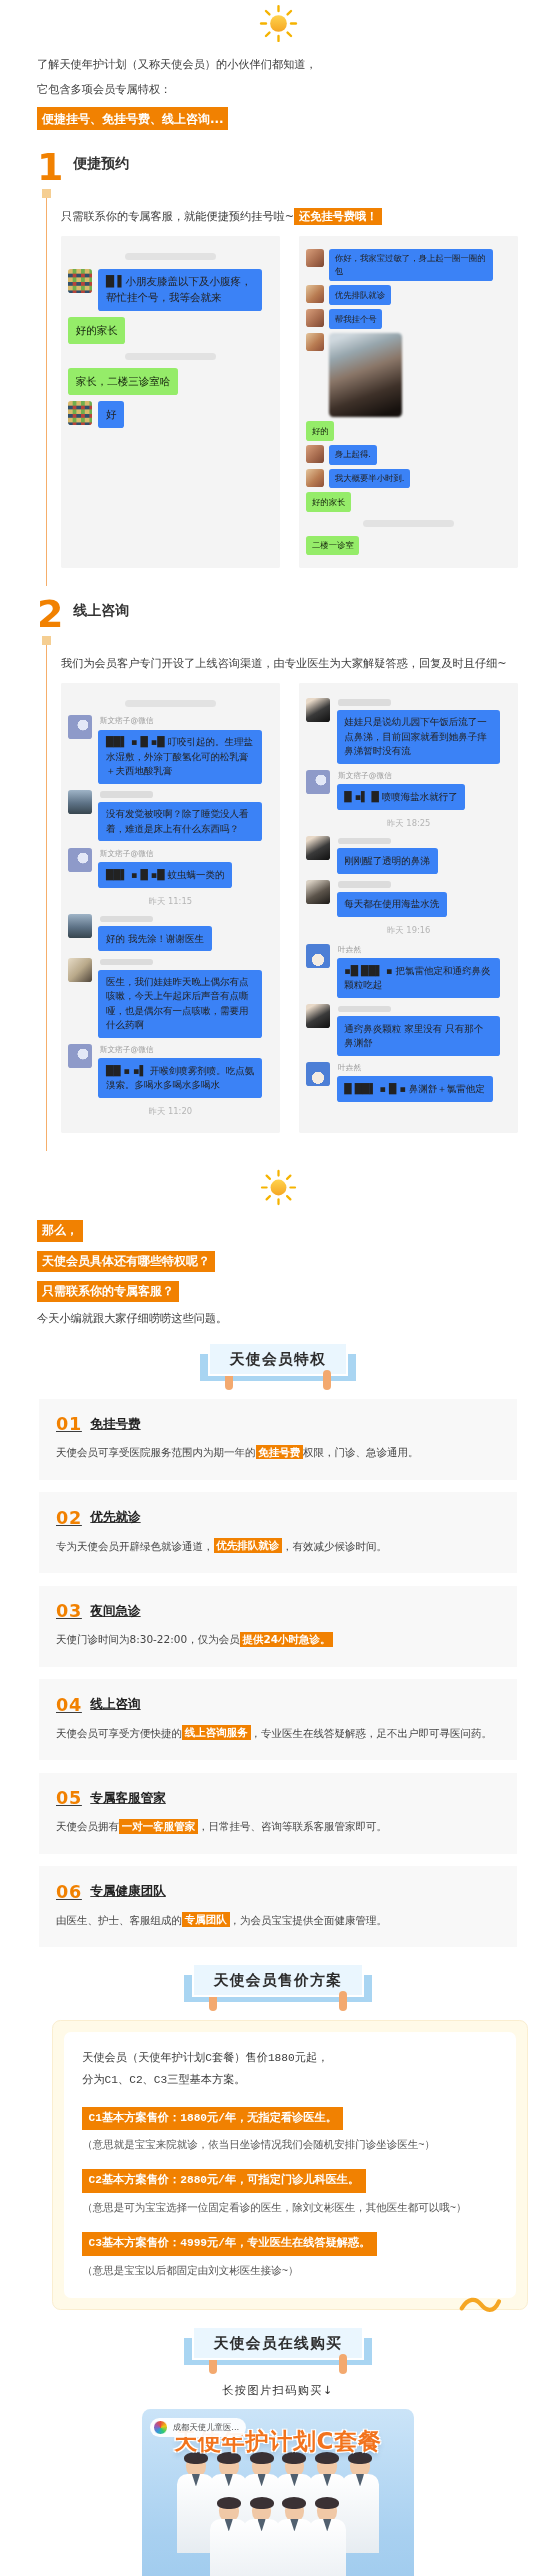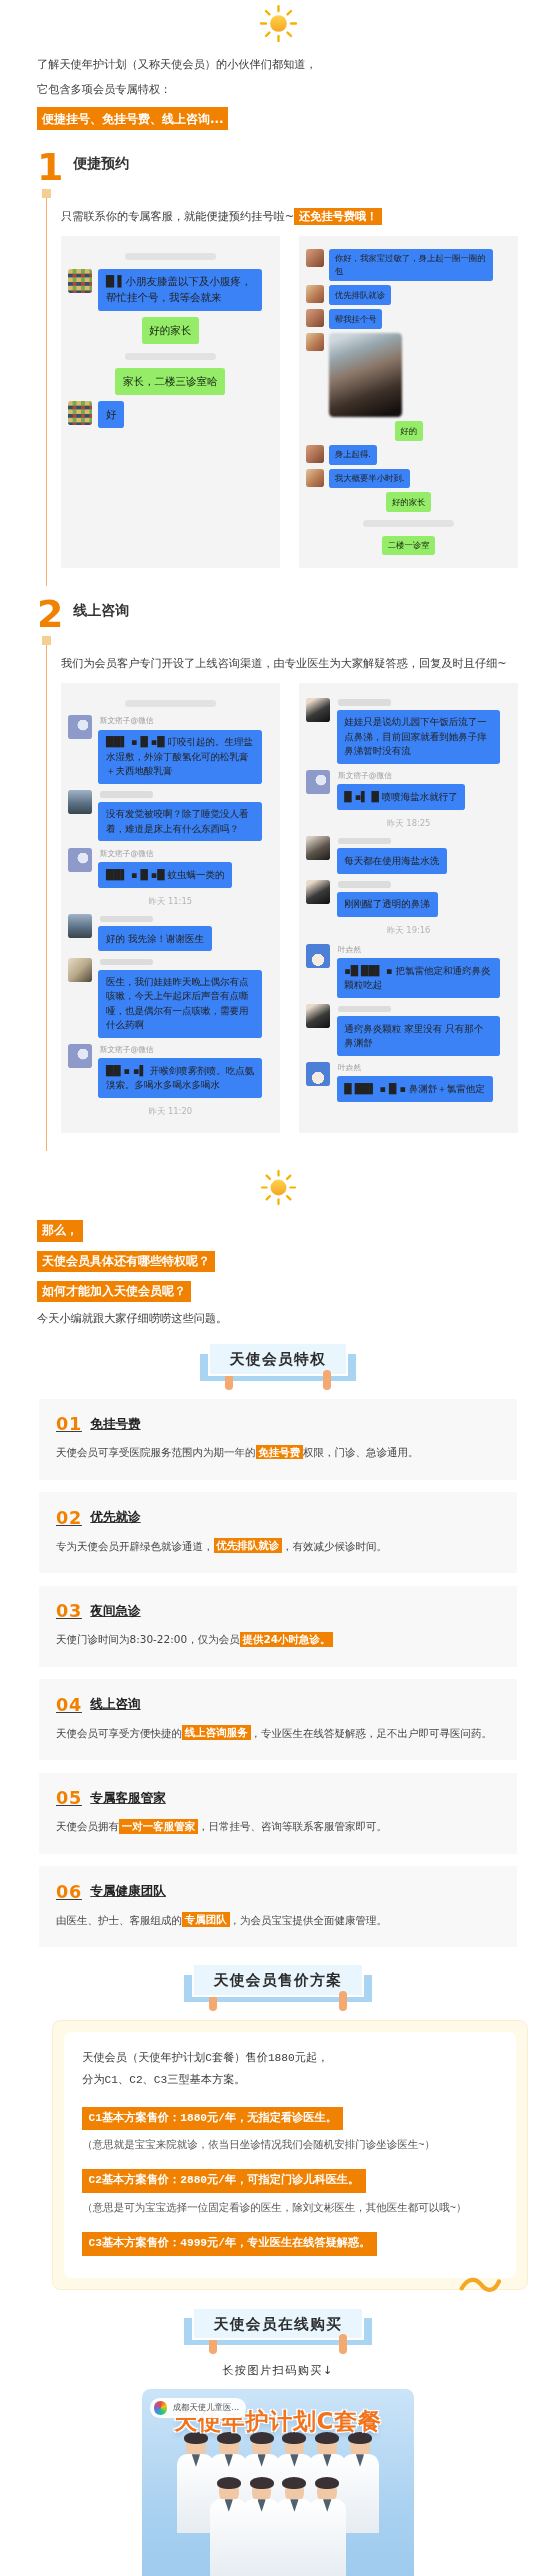--- a/index.html
+++ b/index.html
@@ -26,21 +26,21 @@
 
   
   .chat-row{display:flex;gap:19.7px;}
   .chat{background:#F4F4F4;border-radius:1.4px;padding:8.4px 7px;flex:1;font-size:9.5px;line-height:1.5;min-width:0;}
   .chat-lg{font-size:10.5px;}
   .chat-sm{font-size:8.4px;}
   .c-ts{color:#b5b5b5;text-align:center;font-size:8.4px;margin:7px 0;}
   .c-blur{height:7px;width:91px;background:#e2e2e2;border-radius:3.5px;margin:8.4px auto;filter:blur(0.7px);}
   .c-msg{display:flex;margin:6.3px 0;align-items:flex-start;}
   .chat-sm .c-msg{margin:4.2px 0;}
-  .c-msg.right{justify-content:center;}
+  .c-msg.right{justify-content:flex-start;}
   .c-av{width:24px;height:24px;border-radius:2.8px;flex:none;margin-right:6.3px;}
   .chat-sm .c-av{width:18px;height:18px;margin-right:4.9px;}
   .c-col{max-width:80%;}
   .c-label{font-size:7.7px;color:#9c9c9c;margin:0 0 2.8px 1.4px;}
   .c-label-blur{width:53px;height:6.3px;background:#dcdcdc;border-radius:2.8px;margin:1.4px 0 4.2px 1.4px;filter:blur(0.4px);}
   .c-bubble{background:#3b82f6;border-radius:2.8px;padding:5.6px 7.7px;color:#222;word-break:break-all;}
   .chat-sm .c-bubble{padding:3.5px 5.6px;}
   .right .c-bubble{background:#95EC69;color:#13200c;}
   .c-img{width:73px;height:84px;border-radius:4.2px;filter:blur(1.1px);
          background:linear-gradient(160deg,#cfd8de 8%,#97a6ad 25%,#8a7668 45%,#3e3129 70%,#16110e 92%);}
@@ -290,31 +290,31 @@
           </div>
           <div class="c-msg">
             <div class="c-av av-tom"></div>
             <div class="c-col">
               <div class="c-label">斯文痞子@微信</div>
               <div class="c-bubble">█ ▪▌ █ 喷喷海盐水就行了</div>
             </div>
           </div>
           <div class="c-ts">昨天 18:25</div>
           <div class="c-msg">
+            <div class="c-av av-dark"></div>
+            <div class="c-col">
+              <div class="c-label-blur"></div>
+              <div class="c-bubble">刚刚醒了透明的鼻涕</div>
+            </div>
+          </div>
+          <div class="c-msg">
             <div class="c-av av-dark2"></div>
             <div class="c-col">
               <div class="c-label-blur"></div>
               <div class="c-bubble">每天都在使用海盐水洗</div>
-            </div>
-          </div>
-          <div class="c-msg">
-            <div class="c-av av-dark"></div>
-            <div class="c-col">
-              <div class="c-label-blur"></div>
-              <div class="c-bubble">刚刚醒了透明的鼻涕</div>
             </div>
           </div>
           <div class="c-ts">昨天 19:16</div>
           <div class="c-msg">
             <div class="c-av av-doctor"></div>
             <div class="c-col">
               <div class="c-label">叶垚然</div>
               <div class="c-bubble">▪█ ██▌ ▪ 把氯雷他定和通窍鼻炎颗粒吃起</div>
             </div>
           </div>
@@ -354,21 +354,21 @@
         <line x1="46" y1="10" x2="41" y2="15"></line>
           <line x1="15" y1="41" x2="10" y2="46"></line>
       </g>
         <circle cx="28" cy="28" r="12" fill="url(#sg2)"></circle>
     </svg>
   </div>
 
   <div class="bridge">
     <span class="hl hl-line">那么，</span>
     <span class="hl hl-line">天使会员具体还有哪些特权呢？</span>
-    <span class="hl hl-line">如何才能加入天使会员呢？</span>
+    <span class="hl hl-line">只需联系你的专属客服？</span>
     <p>今天小编就跟大家仔细唠唠这些问题。</p>
   </div>
 
   <div class="plaque-wrap">
     <span class="plaque">
       <span class="plaque-inner">天使会员特权</span>
     </span>
   </div>
   <div id="privilege-cards">
       <div class="card">
@@ -424,20 +424,21 @@
     <div class="price-outer">
       <div class="price-inner">
         <p>天使会员（天使年护计划C套餐）售价1880元起，</p>
         <p>分为C1、C2、C3三型基本方案。</p>
         <div id="plan-list">
             <div><span class="plan-hl">C1基本方案售价：1880元/年，无指定看诊医生。</span></div>
             <div class="plan-note">（意思就是宝宝来院就诊，依当日坐诊情况我们会随机安排门诊坐诊医生~）</div>
             <div><span class="plan-hl">C2基本方案售价：2880元/年，可指定门诊儿科医生。</span></div>
             <div class="plan-note">（意思是可为宝宝选择一位固定看诊的医生，除刘文彬医生，其他医生都可以哦~）</div>
             <div><span class="plan-hl">C3基本方案售价：4999元/年，专业医生在线答疑解惑。</span></div>
+            <div class="plan-note">（意思是宝宝以后都固定由刘文彬医生接诊~）</div>
           </div>
       </div>
       <div class="squiggle" style="right:25px;bottom:-8.4px;">
         <svg width="44" height="19.7" viewBox="0 0 62 28">
             <path d="M5 19 C 14 4, 25 4, 32 13 S 50 27, 58 9" stroke="#F5A623" stroke-width="6" fill="none" stroke-linecap="round"></path>
           </svg>
       </div>
     </div>
   </div>
 

